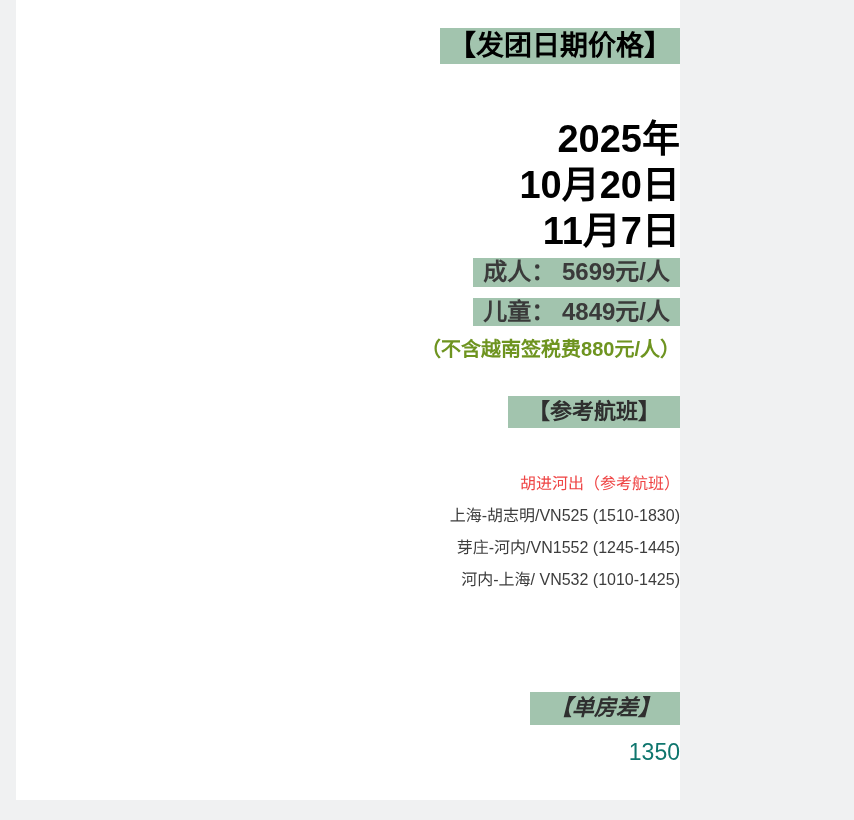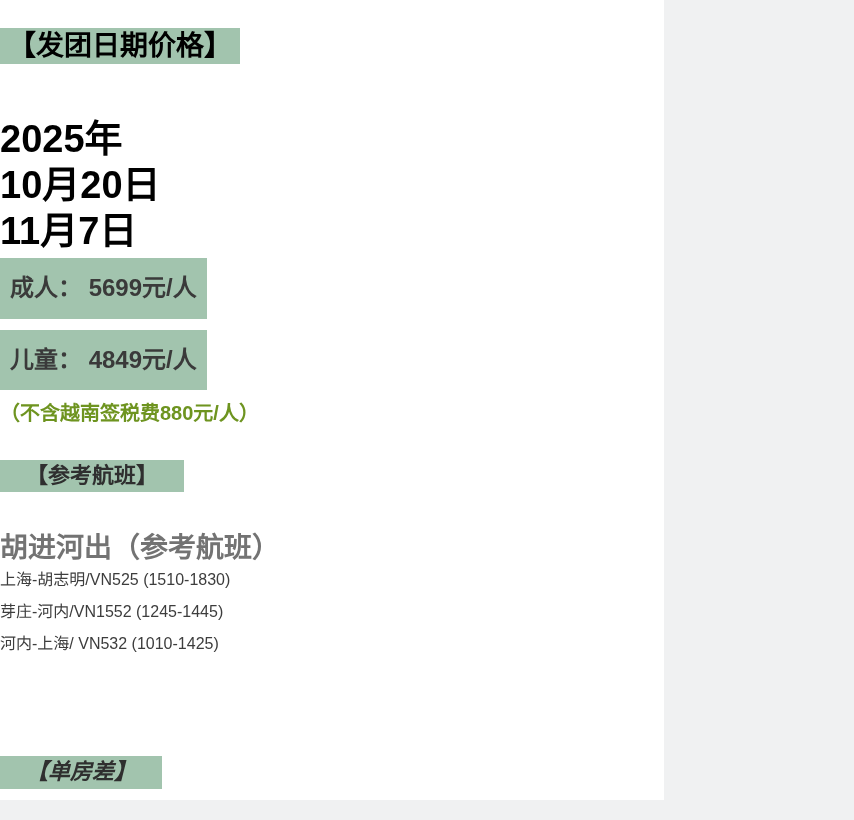--- a/index.html
+++ b/index.html
@@ -15,22 +15,23 @@
   html, body {
     width: 854px;
     height: 820px;
     background: var(--page-background);
     font-family: "Liberation Sans", "DejaVu Sans", sans-serif;
     overflow: hidden;
   }
   .card {
     width: 664px;
     height: 800px;
+    margin-left: 16px;
     background: var(--card-background);
-    text-align: left;
+    text-align: right;
     padding-top: 28px;
     overflow: hidden;
   }
   .hl {
     background: var(--highlight);
     display: inline-block;
   }
   .hl-lg {
     font-size: 28px;
     font-weight: bold;
@@ -45,42 +46,42 @@
     color: var(--dark-text);
     line-height: 46px;
   }
   .price-row { margin-top: 11px; }
   .price-row.first { margin-top: 4px; }
   .hl-price {
     font-size: 24px;
     font-weight: bold;
     color: var(--gray-text);
     line-height: 1.1;
-    padding: 17px 10px;
+    padding: 1px 10px;
   }
   .note {
     margin-top: 10px;
     font-size: 20px;
     font-weight: bold;
     color: var(--note-green);
     line-height: 26px;
   }
   .section-row.flights-title-row { margin-top: 34px; }
   .hl-md {
     font-size: 22px;
     font-weight: bold;
     color: #2f2f2f;
     line-height: 1.2;
-    padding: 3px 26px;
+    padding: 3px 20px;
   }
   .flights-header {
     margin-top: 40px;
-    font-size: 28px;
-    font-weight: bold;
-    color: #737373;
+    font-size: 16px;
+    font-weight: normal;
+    color: #ef4444;
     line-height: 32px;
   }
   .flight-line {
     font-size: 16px;
     font-weight: normal;
     color: var(--flight-text);
     line-height: 32px;
   }
   .section-row.single-title-row { margin-top: 96px; font-style: italic; }
   .single-value {

